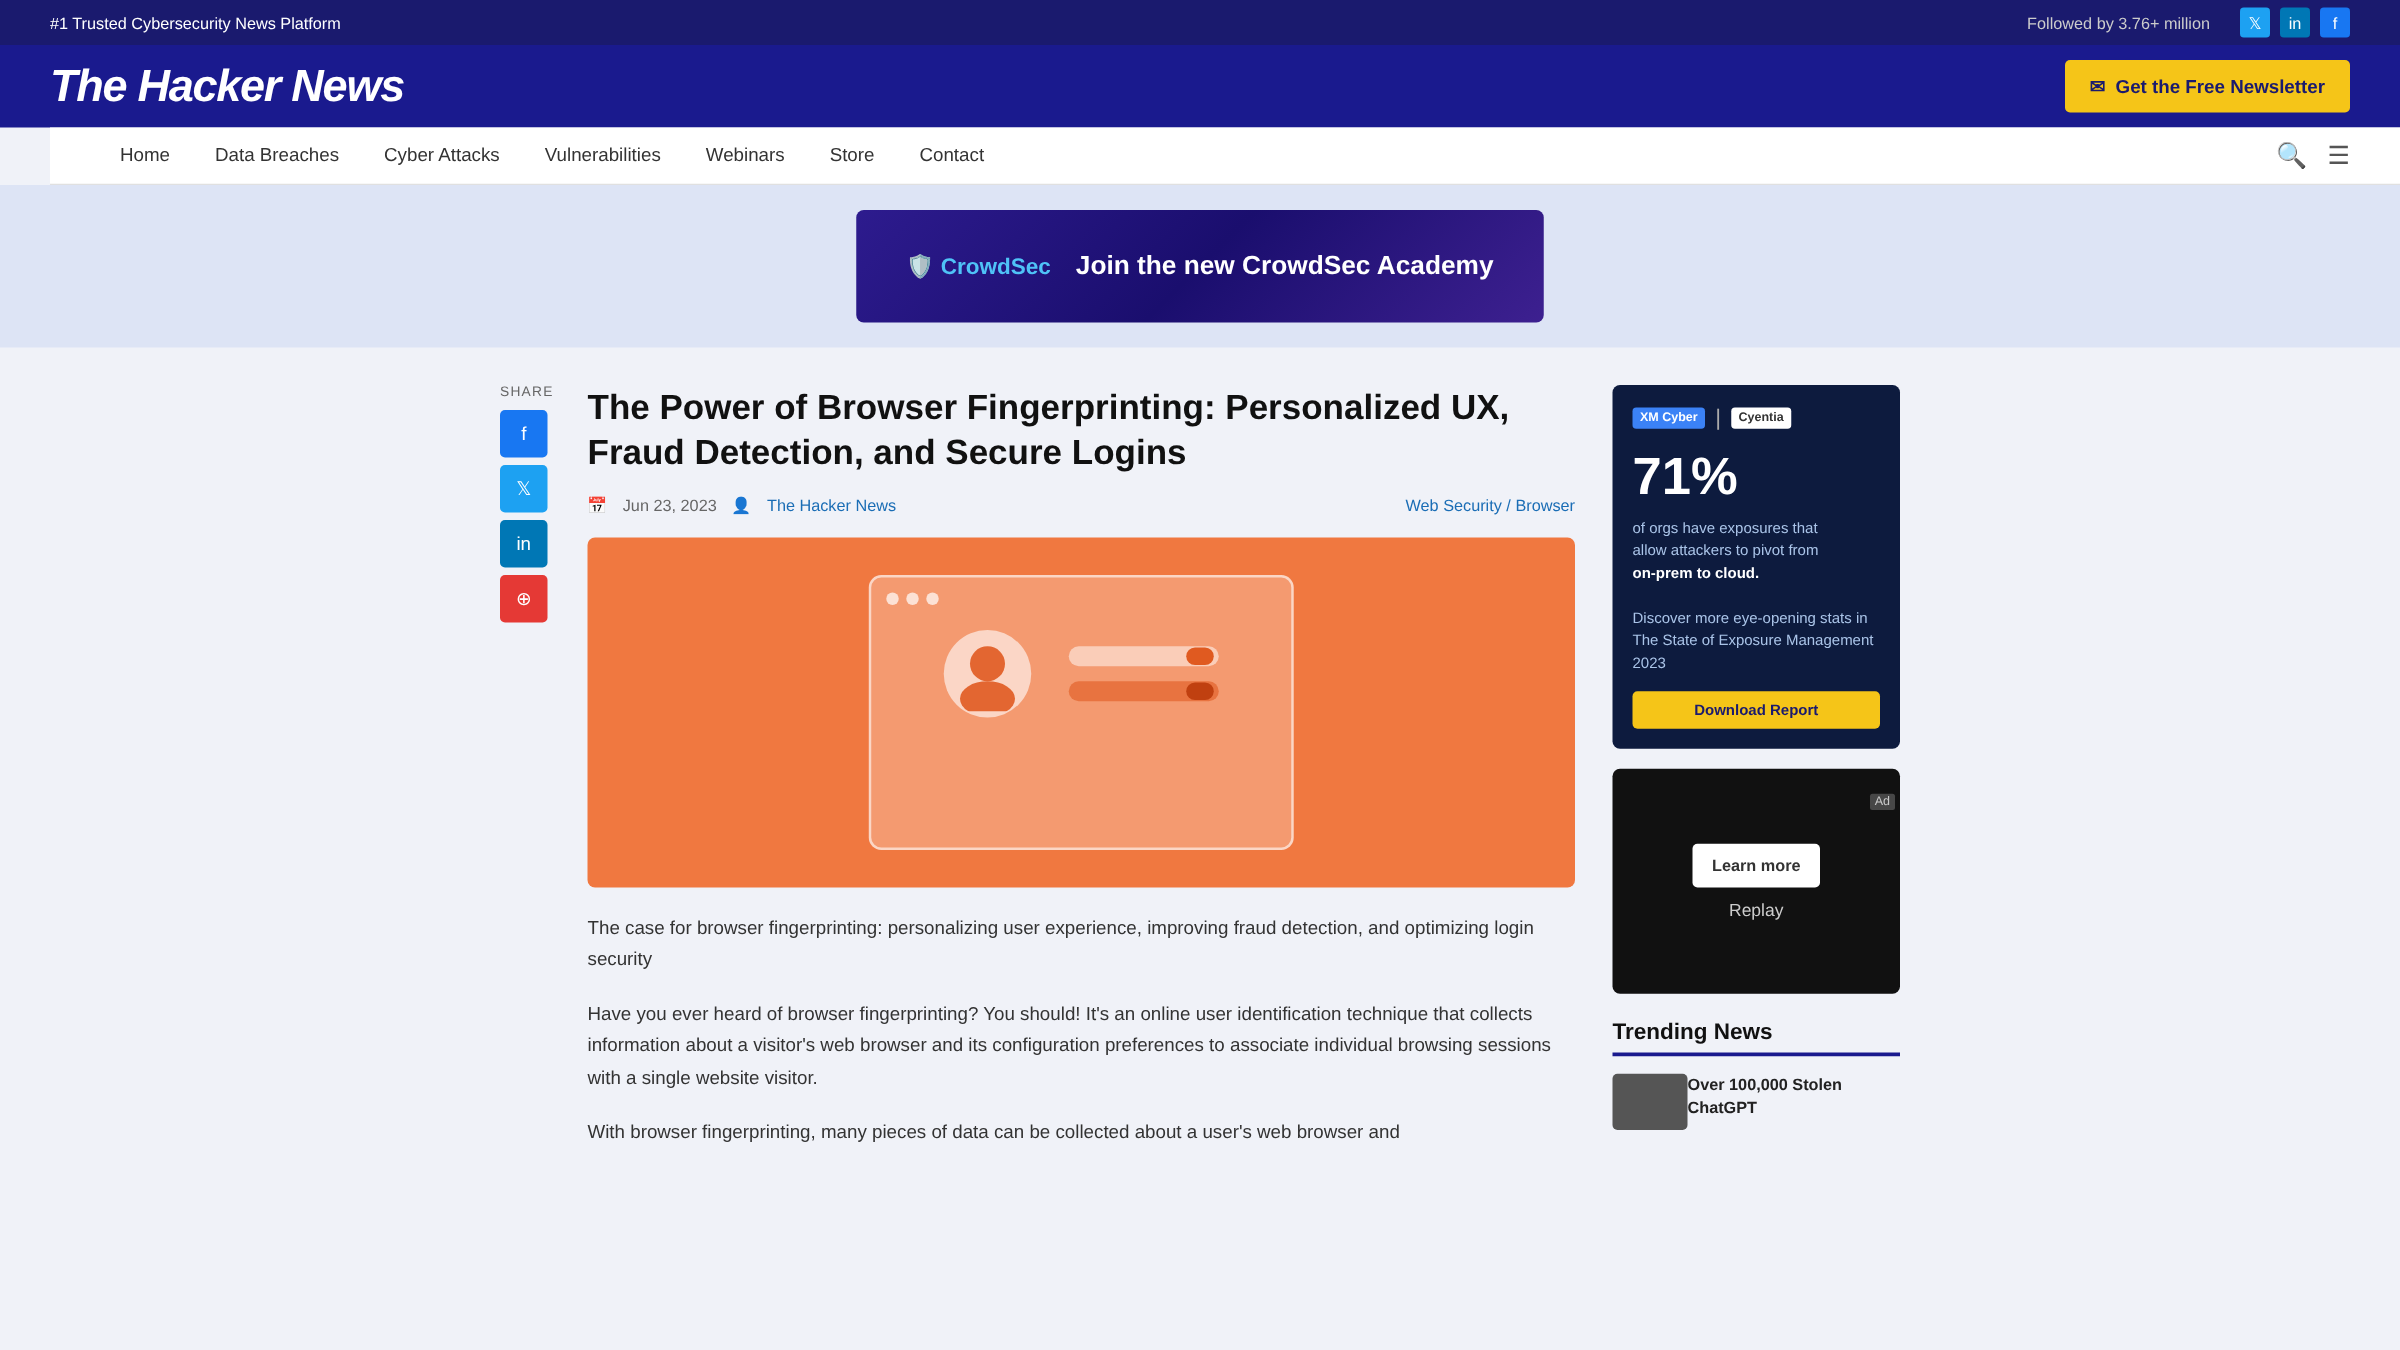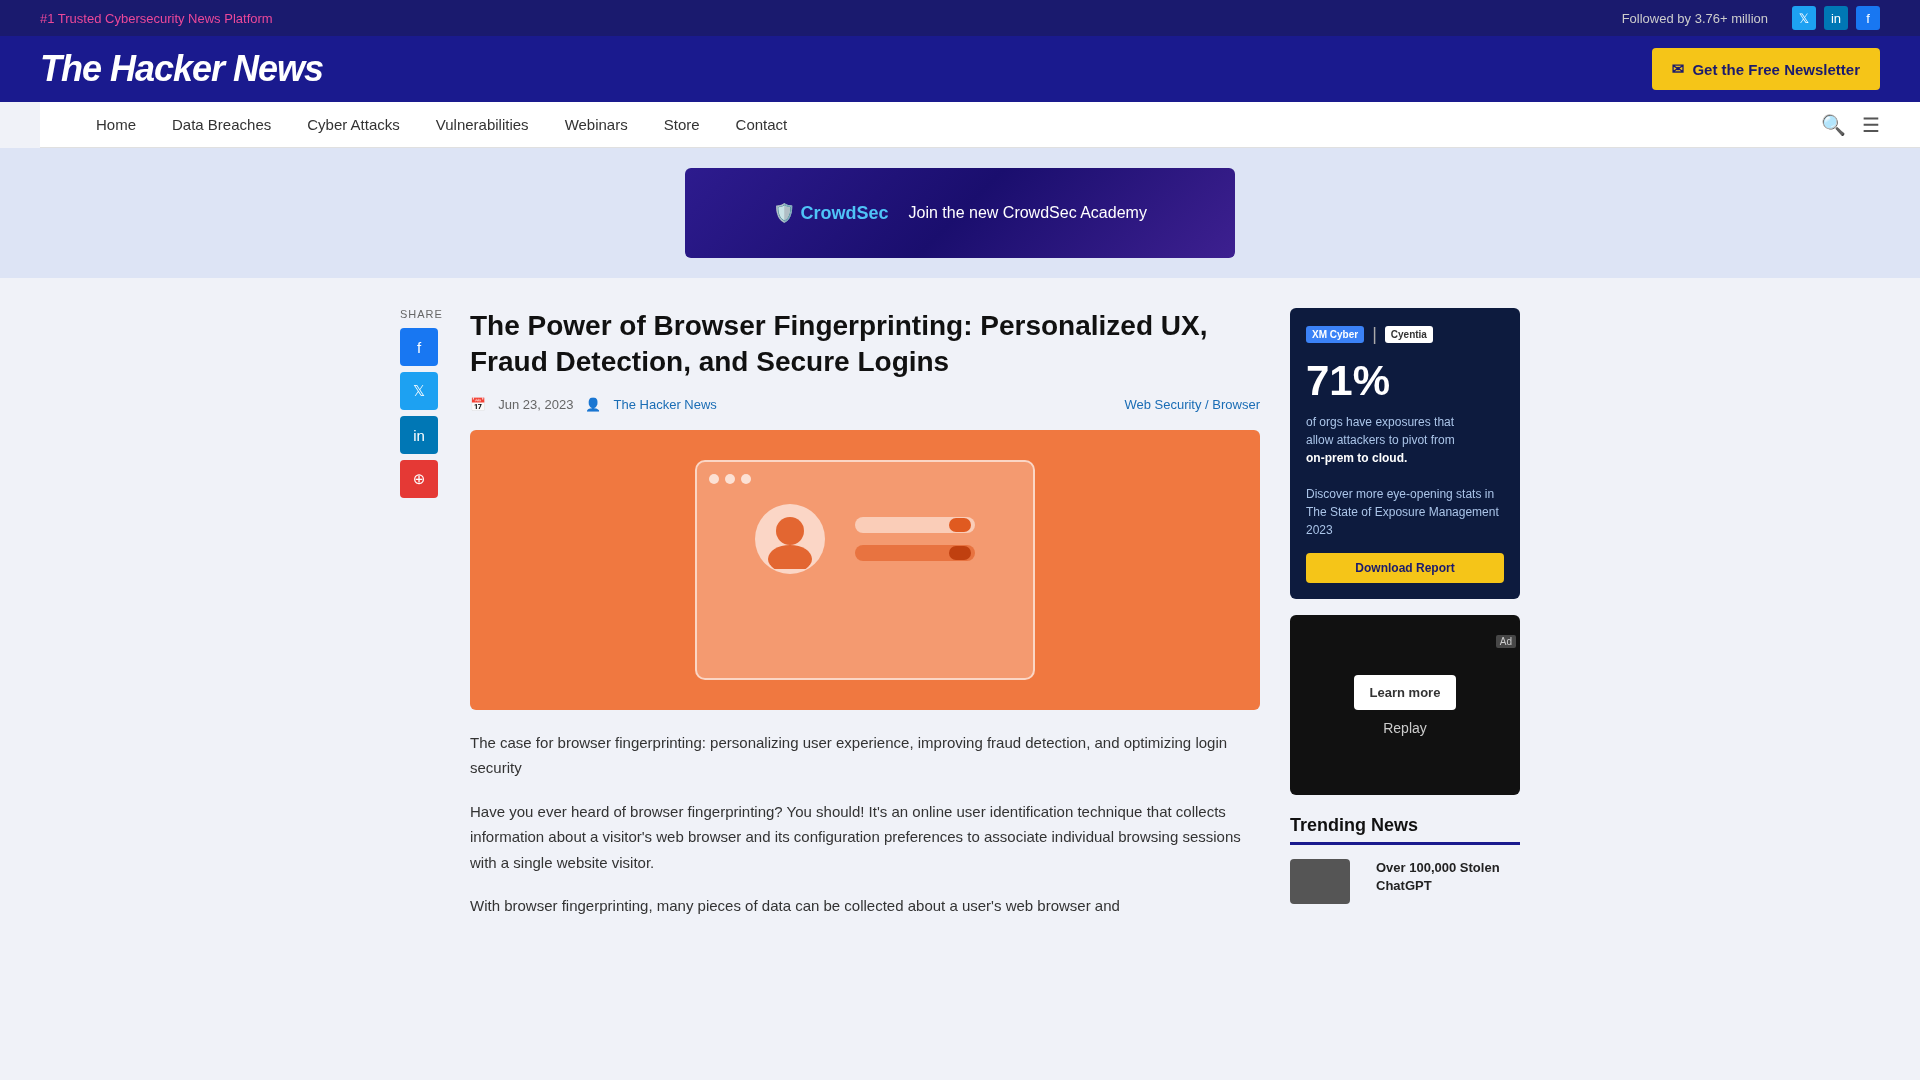--- a/index.html
+++ b/index.html
@@ -8,21 +8,21 @@
     
     .top-bar {
       background: #1a1a6e;
       color: #ccc;
       font-size: 13px;
       padding: 6px 40px;
       display: flex;
       justify-content: space-between;
       align-items: center;
     }
-    .top-bar-left { color: #ec4899; }
+    .top-bar-left { color: #ffffff; }
     .top-bar-right { display: flex; align-items: center; gap: 24px; }
     .social-icons { display: flex; gap: 8px; }
     .social-icon {
       width: 24px; height: 24px;
       border-radius: 3px;
       display: flex; align-items: center; justify-content: center;
       font-size: 13px; color: #fff; cursor: pointer;
     }
     .twitter-icon { background: #1da1f2; }
     .linkedin-icon { background: #0077b5; }
@@ -101,21 +101,21 @@
       display: flex;
       align-items: center;
       gap: 20px;
     }
     .crowdsec-logo {
       color: #fff;
       font-size: 18px;
       font-weight: bold;
     }
     .crowdsec-logo span { color: #4fc3f7; }
-    .banner-text { color: #fff; font-size: 16px; font-weight: normal; }
+    .banner-text { color: #fff; font-size: 21px; font-weight: bold; }
 
     
     .content-wrapper {
       max-width: 1200px;
       margin: 30px auto;
       padding: 0 40px;
       display: flex;
       gap: 30px;
     }
 
@@ -361,21 +361,21 @@
       color: #111;
       margin-bottom: 6px;
     }
     .trending-divider {
       height: 3px;
       background: #1a1a8e;
       margin-bottom: 14px;
     }
     .trending-item {
       display: flex;
-      gap: 26px;
+      gap: 0;
       margin-bottom: 14px;
     }
     .trending-thumb {
       width: 60px;
       height: 45px;
       background: #555;
       border-radius: 4px;
       flex-shrink: 0;
     }
     .trending-item-text {

